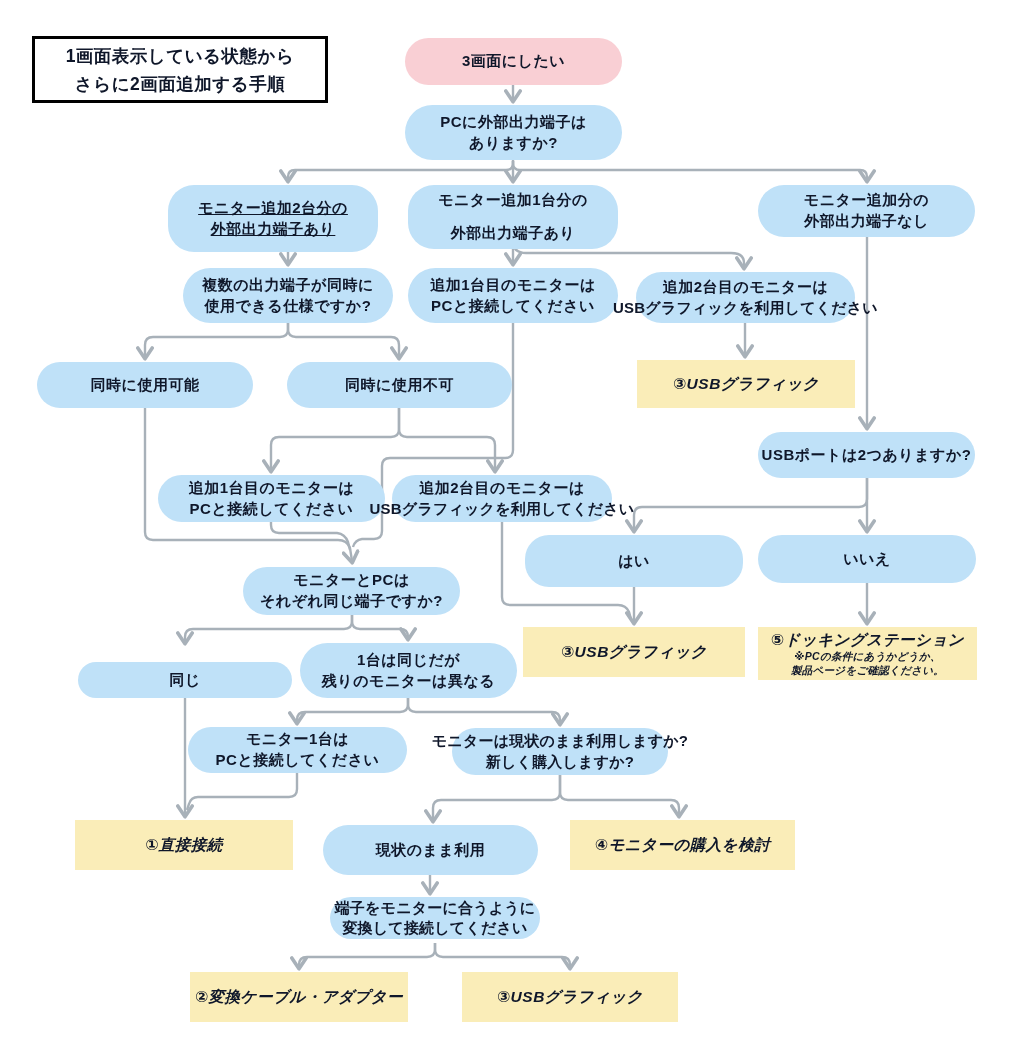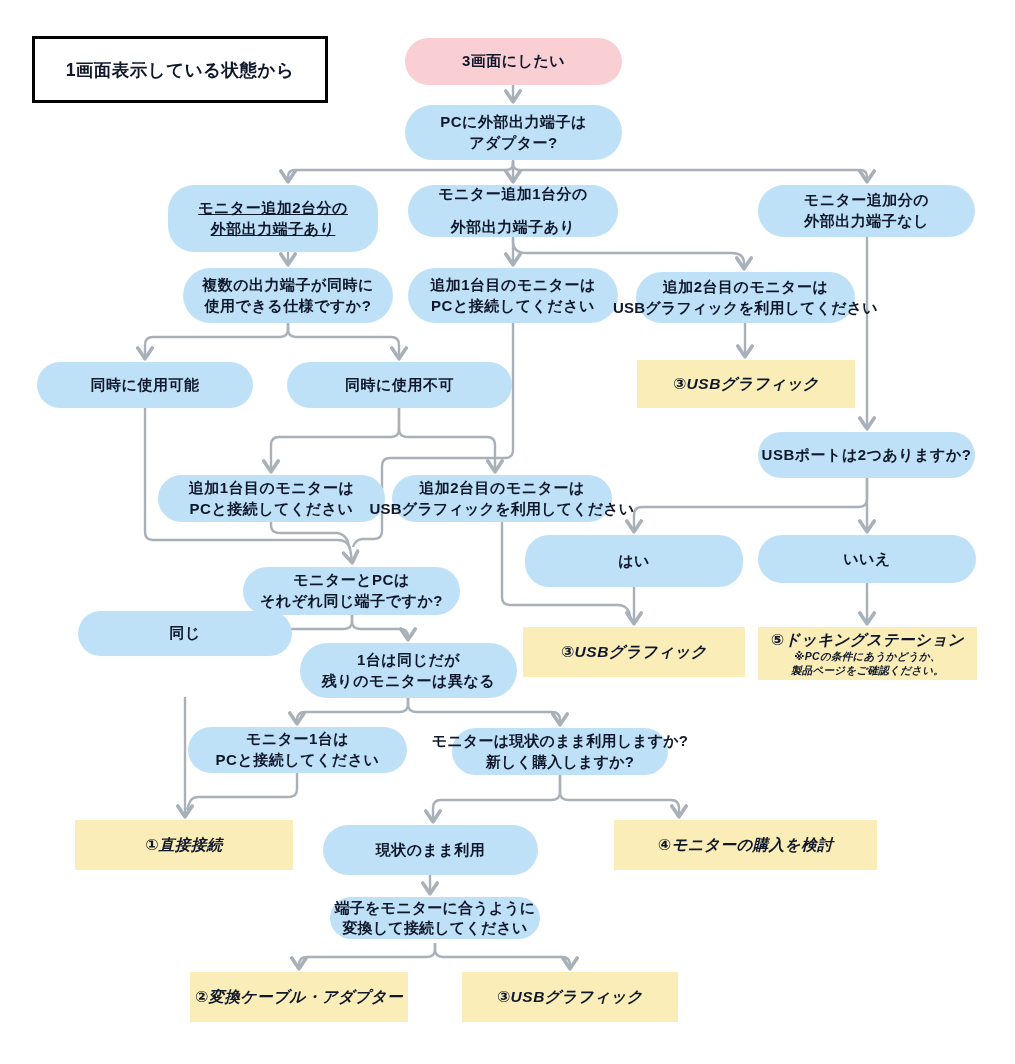--- a/index.html
+++ b/index.html
@@ -59,33 +59,34 @@
       <path d="M867,237 L867,427" class="edge" marker-end="url(#arrowhead)"></path>
       <path d="M867,478 L867,499 Q867,507 859,507 L642,507 Q634,507 634,515 L634,530" class="edge" marker-end="url(#arrowhead)"></path>
       <path d="M867,478 L867,530" class="edge" marker-end="url(#arrowhead)"></path>
       <path d="M634,583 L634,622" class="edge" marker-end="url(#arrowhead)"></path>
       <path d="M867,583 L867,622" class="edge" marker-end="url(#arrowhead)"></path>
       <path d="M502,522 L502,597 Q502,605 510,605 L618,605 Q626,605 629,612 L631,619" class="edge"></path>
     </svg>
   <div id="nodes">
       <div class="node title" style="left: 32px; top: 36px; width: 296px; height: 67px;">
         <div class="line">1画面表示している状態から</div>
+        <div class="line">さらに2画面追加する手順</div>
       </div>
       <div class="node start" style="left: 405px; top: 38px; width: 217px; height: 47px; border-radius: 23.5px;">
         <div class="line">3画面にしたい</div>
       </div>
       <div class="node process" style="left: 405px; top: 105px; width: 217px; height: 55px; border-radius: 27.5px;">
         <div class="line">PCに外部出力端子は</div>
-        <div class="line">アダプター?</div>
+        <div class="line">ありますか?</div>
       </div>
       <div class="node process" style="left: 168px; top: 185px; width: 210px; height: 67px; border-radius: 26px; text-decoration: underline;">
         <div class="line">モニター追加2台分の</div>
         <div class="line">外部出力端子あり</div>
       </div>
-      <div class="node process" style="left: 408px; top: 185px; width: 210px; height: 52px; border-radius: 26px; gap: 12px;">
+      <div class="node process" style="left: 408px; top: 185px; width: 210px; height: 64px; border-radius: 26px; gap: 12px;">
         <div class="line">モニター追加1台分の</div>
         <div class="line">外部出力端子あり</div>
       </div>
       <div class="node process" style="left: 758px; top: 185px; width: 217px; height: 52px; border-radius: 26px;">
         <div class="line">モニター追加分の</div>
         <div class="line">外部出力端子なし</div>
       </div>
       <div class="node process" style="left: 183px; top: 268px; width: 210px; height: 55px; border-radius: 27.5px;">
         <div class="line">複数の出力端子が同時に</div>
         <div class="line">使用できる仕様ですか?</div>
@@ -129,42 +130,42 @@
         <div class="line">それぞれ同じ端子ですか?</div>
       </div>
       <div class="node result" style="left: 523px; top: 627px; width: 222px; height: 50px;">
         <div class="line">③USBグラフィック</div>
       </div>
       <div class="node result" style="left: 758px; top: 627px; width: 219px; height: 53px;">
         <div class="line">⑤ドッキングステーション</div>
         <div class="note">※PCの条件にあうかどうか、</div>
         <div class="note">製品ページをご確認ください。</div>
       </div>
-      <div class="node process" style="left: 78px; top: 611px; width: 214px; height: 45px; border-radius: 25px;">
+      <div class="node process" style="left: 78px; top: 662px; width: 214px; height: 36px; border-radius: 25px;">
         <div class="line">同じ</div>
       </div>
       <div class="node process" style="left: 300px; top: 643px; width: 217px; height: 55px; border-radius: 27.5px;">
         <div class="line">1台は同じだが</div>
         <div class="line">残りのモニターは異なる</div>
       </div>
       <div class="node process" style="left: 188px; top: 727px; width: 219px; height: 46px; border-radius: 23px;">
         <div class="line">モニター1台は</div>
         <div class="line">PCと接続してください</div>
       </div>
       <div class="node process" style="left: 452px; top: 728px; width: 216px; height: 47px; border-radius: 23.5px;">
         <div class="line small">モニターは現状のまま利用しますか?</div>
         <div class="line small">新しく購入しますか?</div>
       </div>
       <div class="node result" style="left: 75px; top: 820px; width: 218px; height: 50px;">
         <div class="line">①直接接続</div>
       </div>
       <div class="node process" style="left: 323px; top: 825px; width: 215px; height: 50px; border-radius: 25px;">
         <div class="line">現状のまま利用</div>
       </div>
-      <div class="node result" style="left: 570px; top: 820px; width: 263px; height: 50px; margin-left: 44px;">
+      <div class="node result" style="left: 570px; top: 820px; width: 225px; height: 50px;">
         <div class="line">④モニターの購入を検討</div>
       </div>
       <div class="node process" style="left: 330px; top: 897px; width: 210px; height: 42px; border-radius: 23px;">
         <div class="line small">端子をモニターに合うように</div>
         <div class="line small">変換して接続してください</div>
       </div>
       <div class="node result" style="left: 190px; top: 972px; width: 218px; height: 50px;">
         <div class="line">②変換ケーブル・アダプター</div>
       </div>
       <div class="node result" style="left: 462px; top: 972px; width: 216px; height: 50px;">

